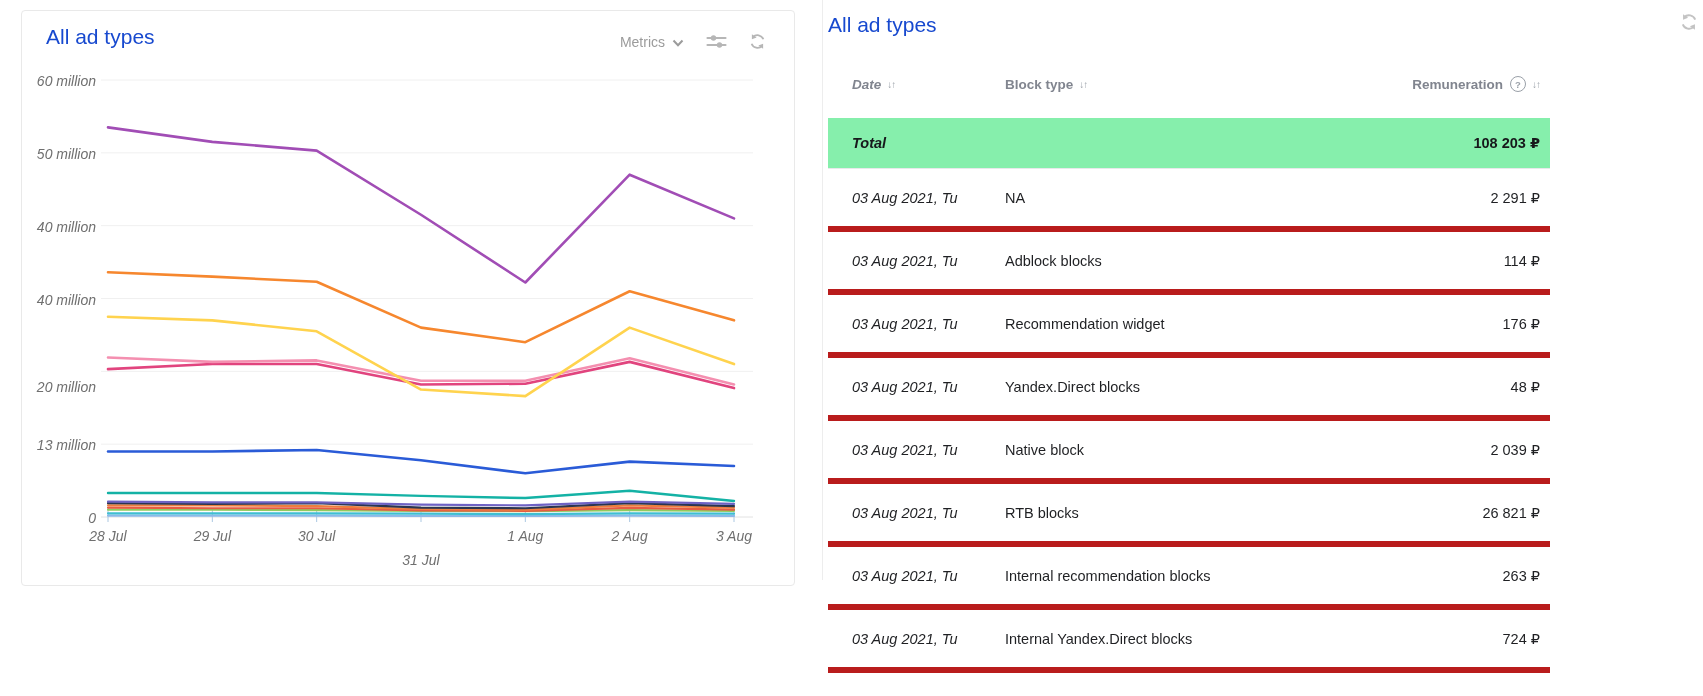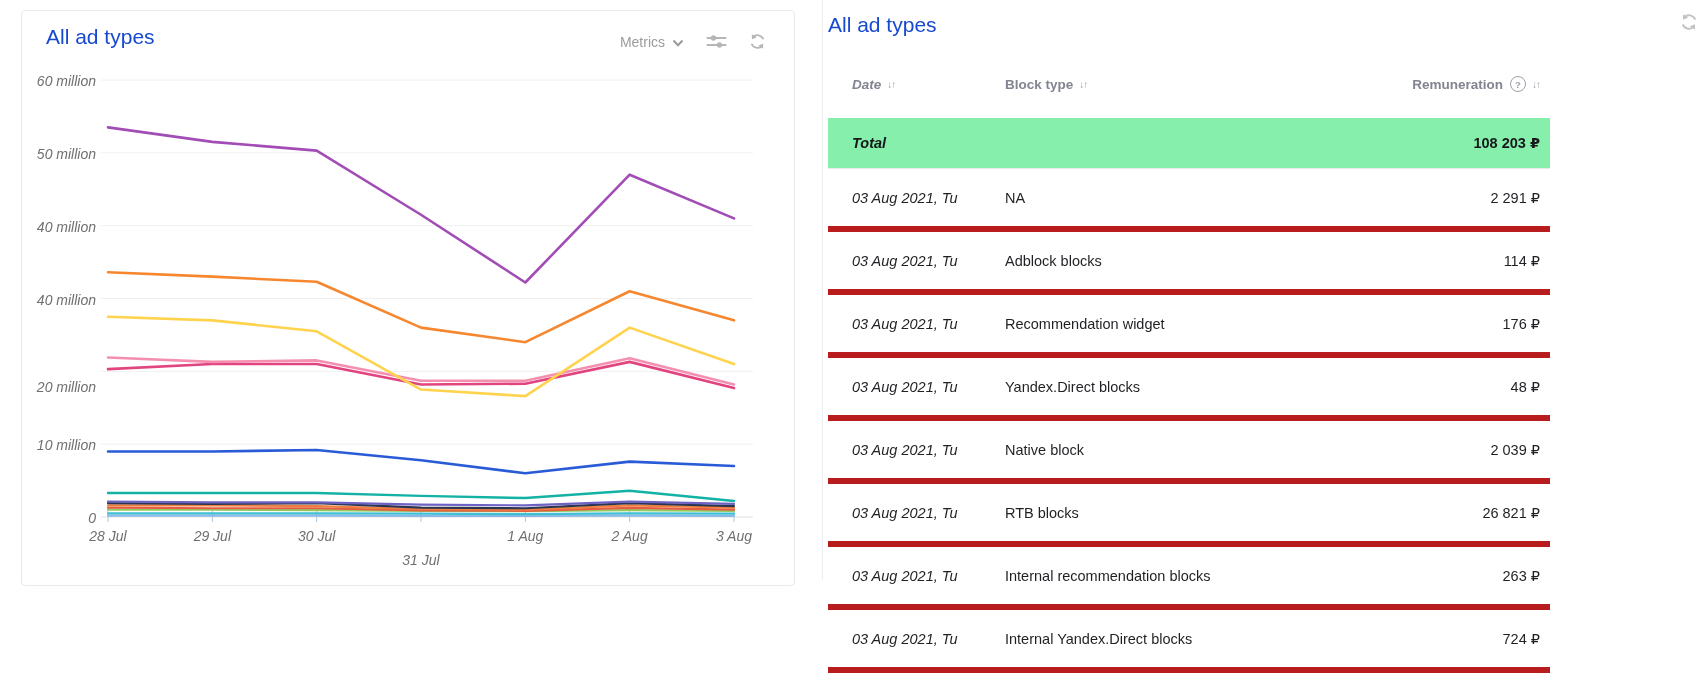--- a/index.html
+++ b/index.html
@@ -133,21 +133,21 @@
         <polyline points="86,305.7083333333333 190.33333333333331,309.35 294.66666666666663,320.275 399,378.5416666666667 503.3333333333333,385.09666666666664 607.6666666666666,316.6333333333333 712,353.05" fill="none" stroke="#FFD34E" stroke-width="2.6" stroke-linejoin="round" stroke-linecap="round"></polyline>
         <polyline points="86,261.28 190.33333333333331,265.65 294.66666666666663,270.74833333333333 399,316.6333333333333 503.3333333333333,331.2 607.6666666666666,280.2166666666667 712,309.35" fill="none" stroke="#F6872E" stroke-width="2.6" stroke-linejoin="round" stroke-linecap="round"></polyline>
         <polyline points="86,116.34166666666667 190.33333333333331,130.90833333333333 294.66666666666663,139.64833333333337 399,203.74166666666667 503.3333333333333,271.47666666666663 607.6666666666666,163.68333333333334 712,207.38333333333333" fill="none" stroke="#A14DB5" stroke-width="2.6" stroke-linejoin="round" stroke-linecap="round"></polyline>
       </svg>
     <div id="axis-labels">
         <div class="axis-label y-label" style="left: 0px; top: 62px;">60 million</div>
         <div class="axis-label y-label" style="left: 0px; top: 134.833px;">50 million</div>
         <div class="axis-label y-label" style="left: 0px; top: 207.667px;">40 million</div>
         <div class="axis-label y-label" style="left: 0px; top: 280.5px;">40 million</div>
         <div class="axis-label y-label" style="left: 0px; top: 353.333px; margin-top: 15px;">20 million</div>
-        <div class="axis-label y-label" style="left: 0px; top: 426.167px;">10 million</div>
+        <div class="axis-label y-label" style="left: 0px; top: 426.167px;">13 million</div>
         <div class="axis-label y-label" style="left: 0px; top: 499px;">0</div>
         <div class="axis-label x-label" style="left: 51px; top: 517px;">28 Jul</div>
         <div class="axis-label x-label" style="left: 155.333px; top: 517px;">29 Jul</div>
         <div class="axis-label x-label" style="left: 259.667px; top: 517px;">30 Jul</div>
         <div class="axis-label x-label" style="left: 364px; top: 541px;">31 Jul</div>
         <div class="axis-label x-label" style="left: 468.333px; top: 517px;">1 Aug</div>
         <div class="axis-label x-label" style="left: 572.667px; top: 517px;">2 Aug</div>
         <div class="axis-label x-label" style="left: 677px; top: 517px;">3 Aug</div>
       </div>
   </div>

